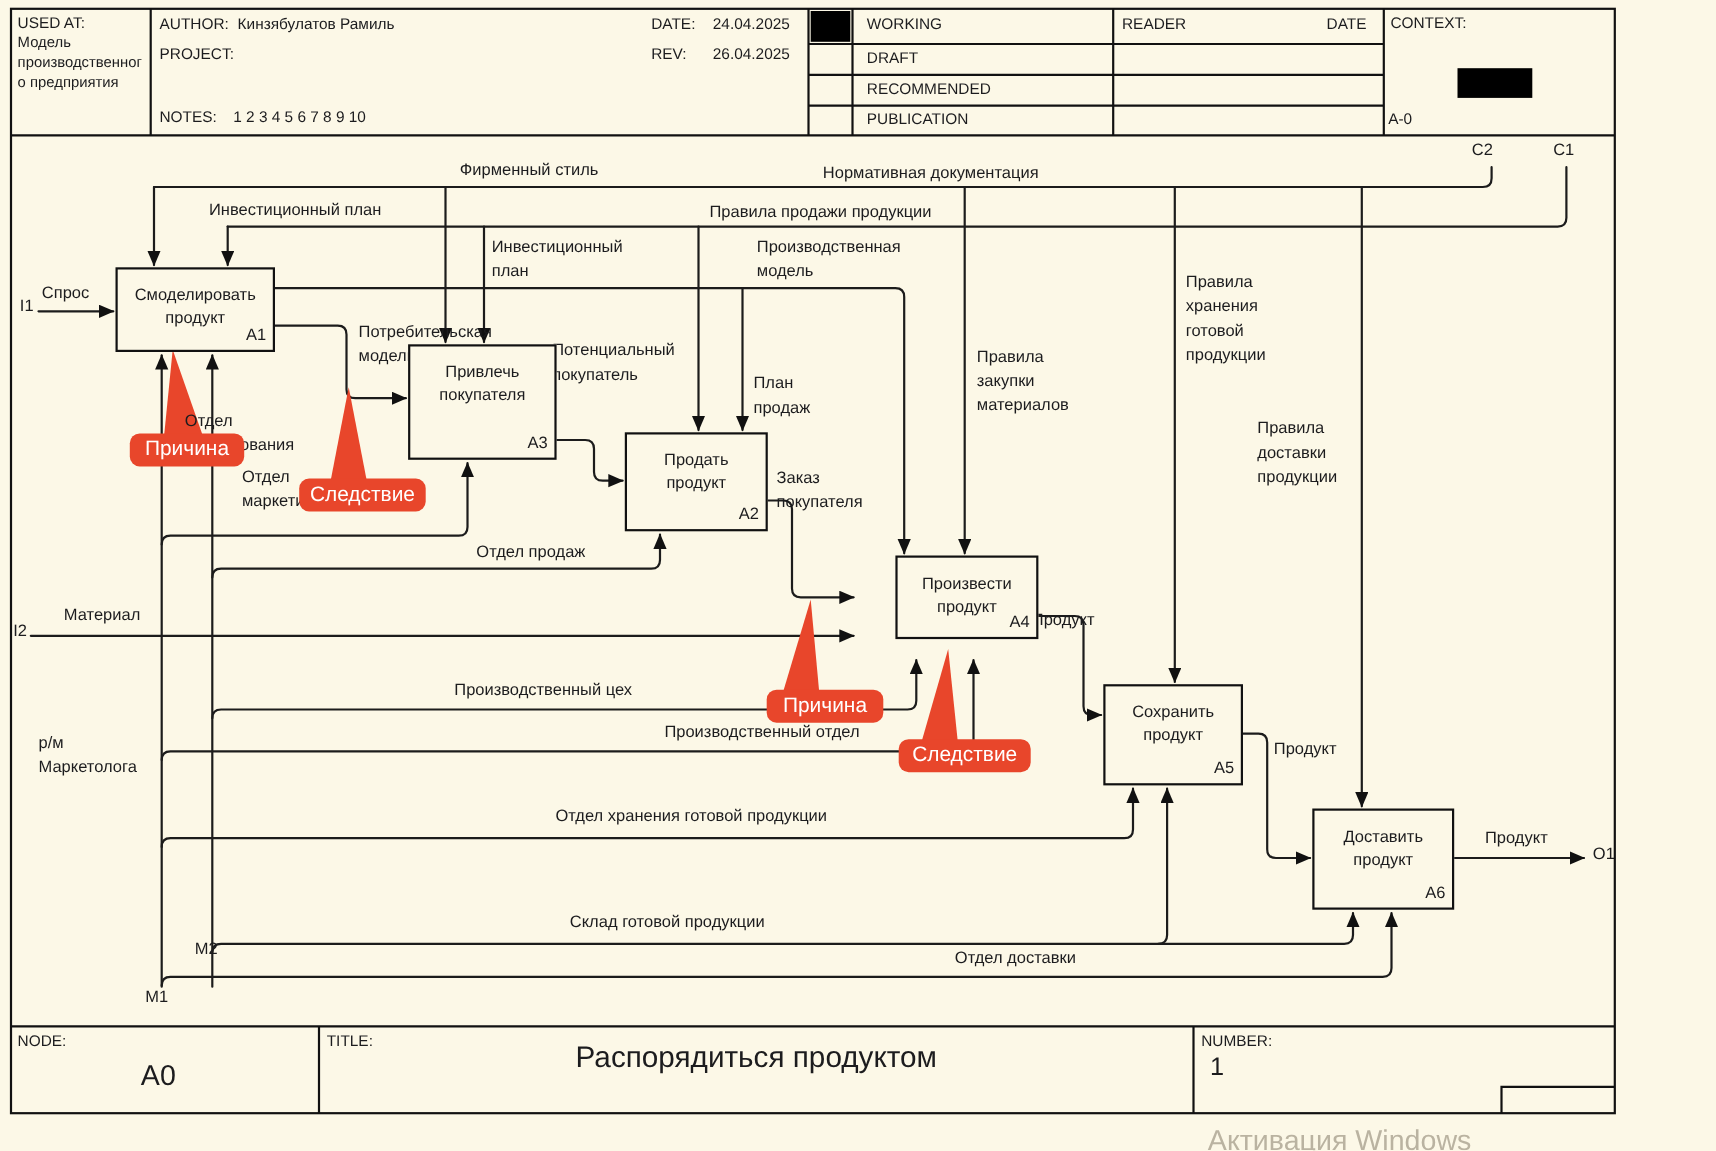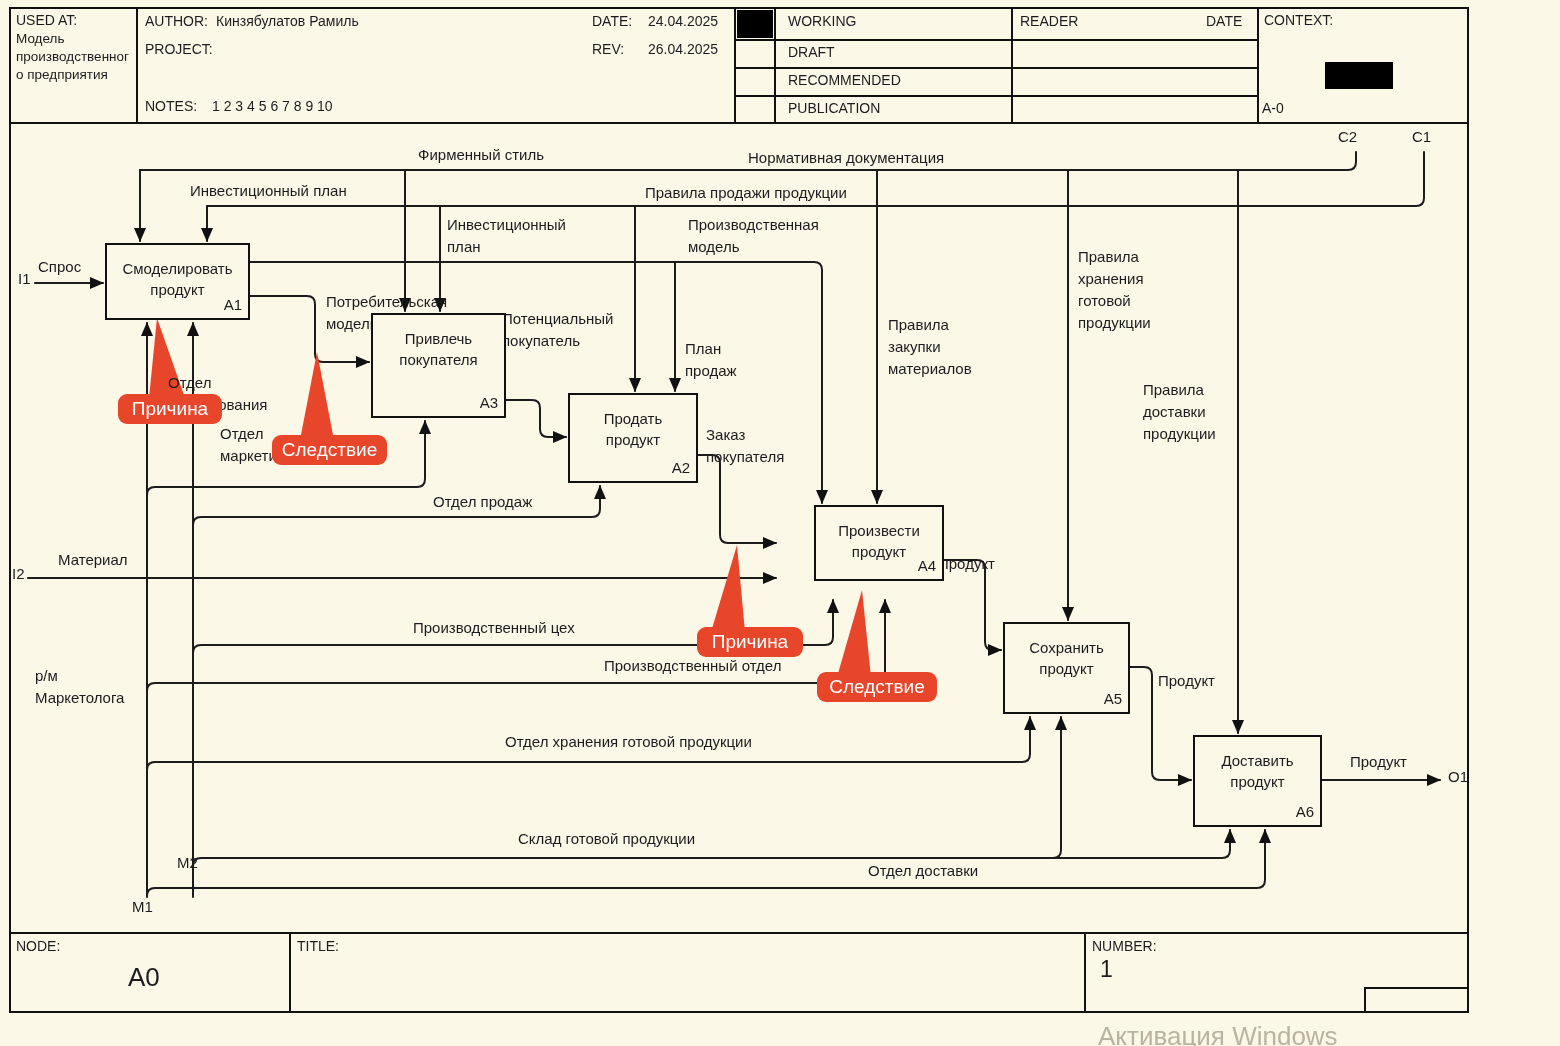--- a/index.html
+++ b/index.html
@@ -209,17 +209,18 @@
   <span class="icom" style="left:1448px;top:768px;">O1</span>
 
   <div class="badge" style="left:118px;top:394px;width:104px;">Причина</div>
   <div class="badge" style="left:272px;top:435px;width:115px;">Следствие</div>
   <div class="badge" style="left:697px;top:627px;width:106px;">Причина</div>
   <div class="badge" style="left:817px;top:672px;width:120px;">Следствие</div>
 
   <span class="hdr-txt" style="left:16px;top:938px;">NODE:</span>
   <span class="hdr-txt" style="left:128px;top:962px;font-size:26px;">A0</span>
   <span class="hdr-txt" style="left:297px;top:938px;">TITLE:</span>
+  <div class="hdr-txt" style="left:290px;top:946px;width:795px;text-align:center;font-size:27px;">Распорядиться продуктом</div>
   <span class="hdr-txt" style="left:1092px;top:938px;">NUMBER:</span>
   <span class="hdr-txt" style="left:1100px;top:956px;font-size:23px;">1</span>
 
   <div class="wm" style="left:1098px;top:1021px;">Активация Windows</div>
 </div>
 
 </body></html>

